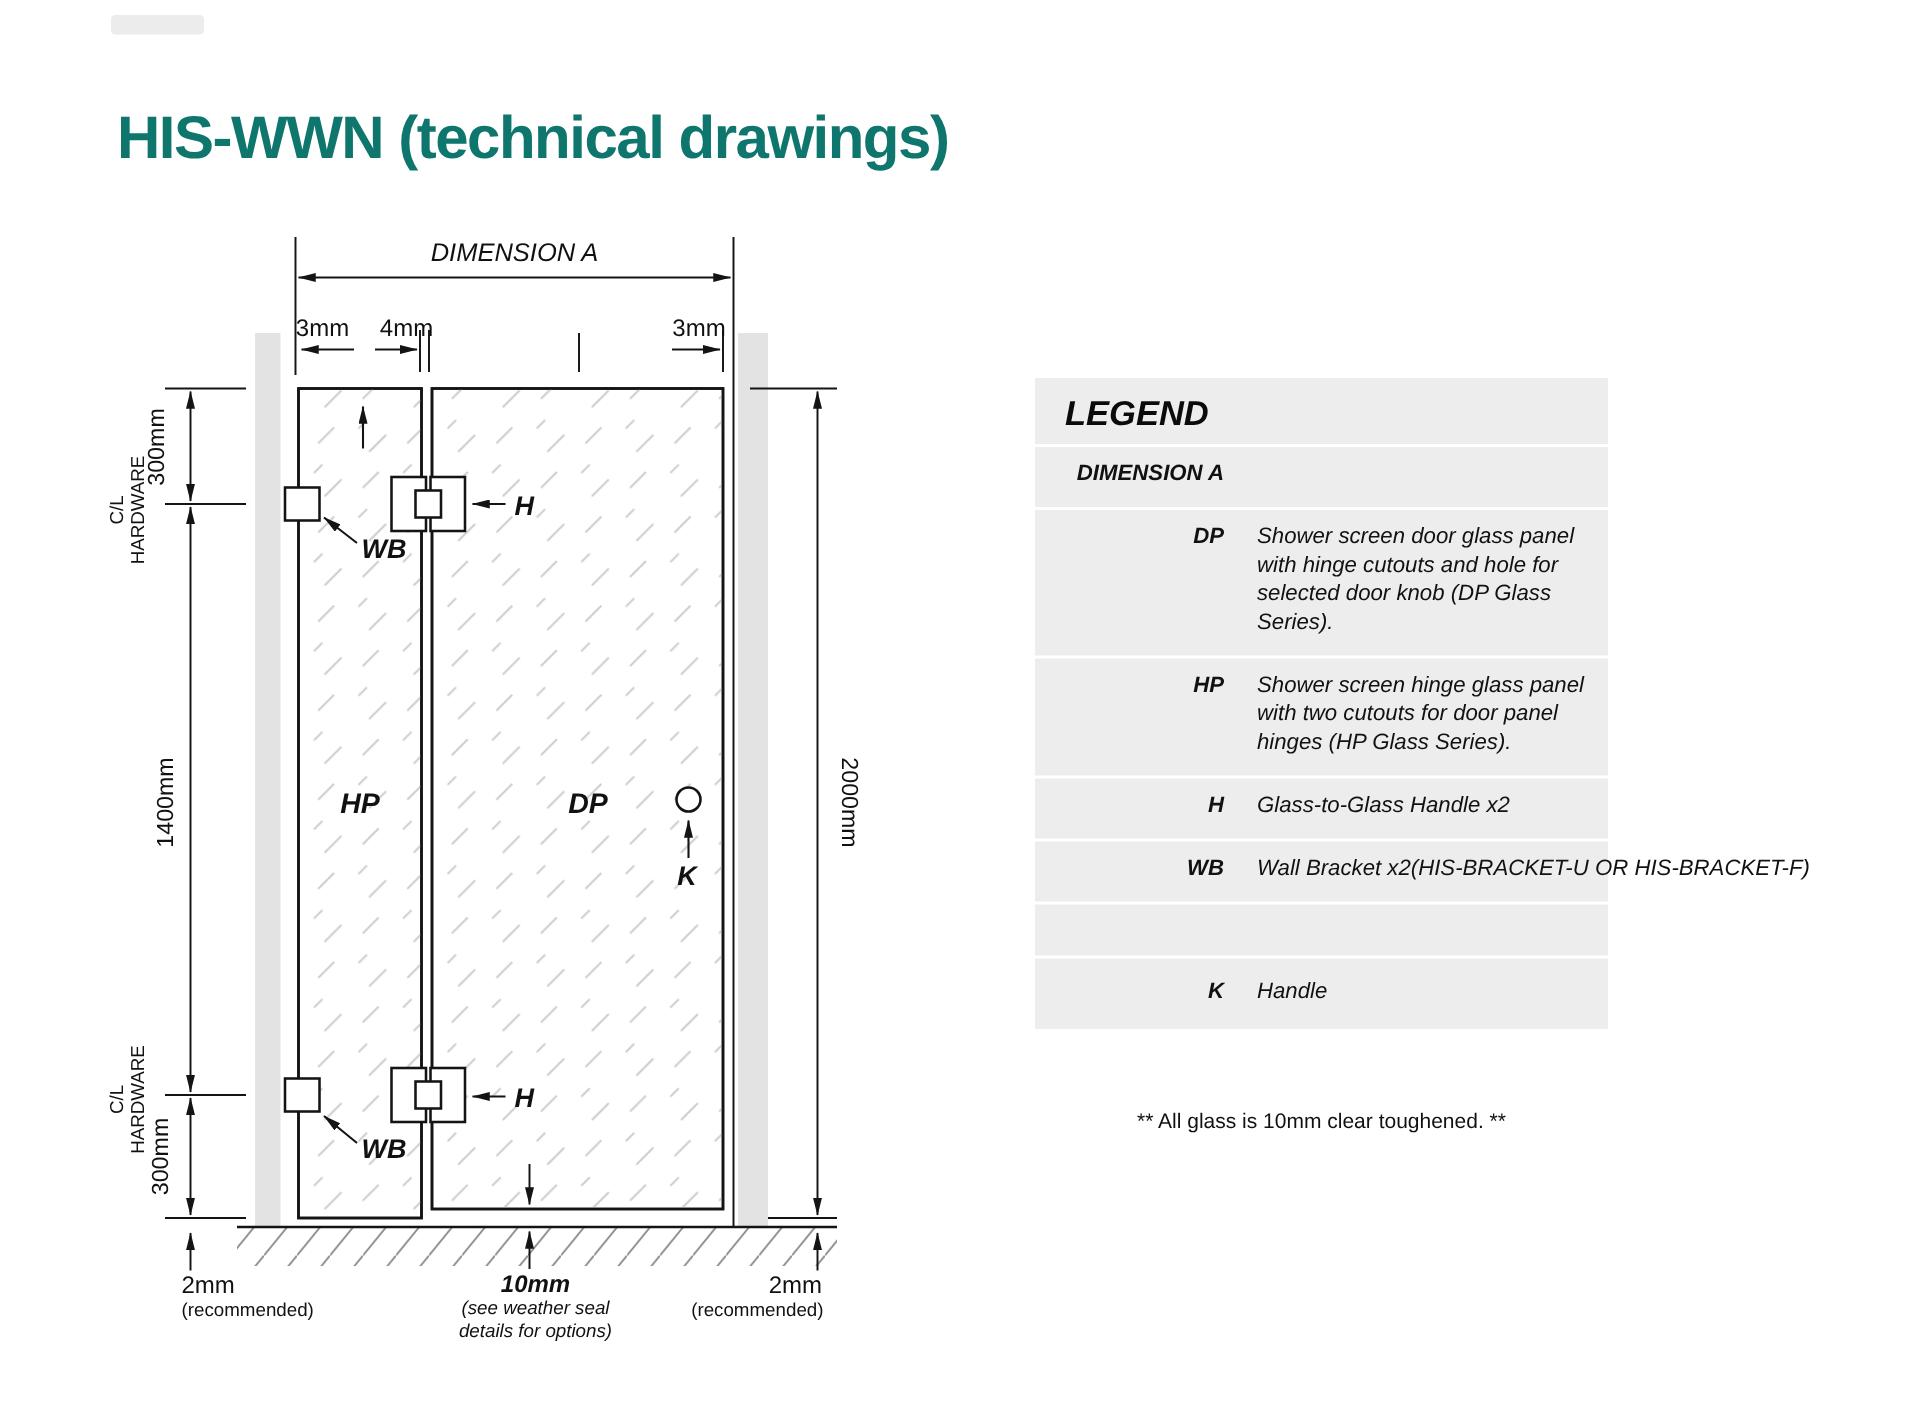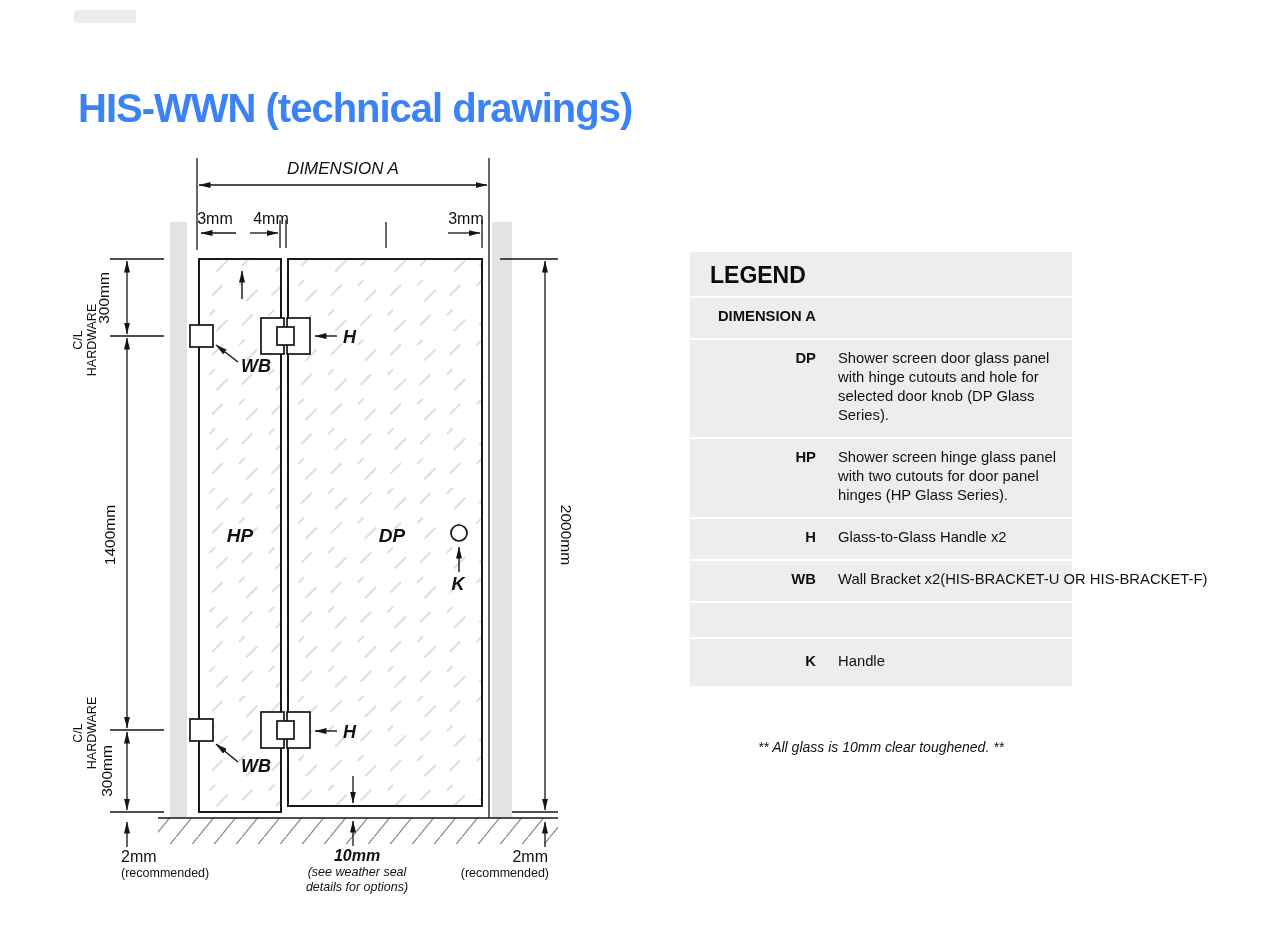--- a/index.html
+++ b/index.html
@@ -5,63 +5,64 @@
   * { margin:0; padding:0; box-sizing:border-box; }
   html,body { background:#ffffff; }
   body {
     position:relative;
     width:1285px; height:944px;
     font-family:"Liberation Sans", sans-serif;
     color:#111;
     overflow:hidden;
   }
   .page-title {
-    position:absolute; left:78px; top:86px;
+    position:absolute; left:78px; top:70px;
     font-size:40px; font-weight:bold; letter-spacing:-1px;
-    color:#3b82f6;
+    color:#0f766e;
   }
   .smudge {
     position:absolute; left:74px; top:10px; width:62px; height:13px;
     background:#ececec; border-radius:3px;
   }
   svg.drawing { position:absolute; left:0; top:0; }
   svg text { fill:#111; }
   .dim-txt   { font-size:16px; }
   .dim-small { font-size:12.5px; }
   .dim-rot   { font-size:15.5px; }
   .ital      { font-style:italic; }
   .hw-lbl    { font-size:18px; font-weight:bold; font-style:italic; }
   .panel-lbl { font-size:19px; font-weight:bold; font-style:italic; }
   .dima-lbl  { font-size:17px; font-style:italic; }
 
   
   .legend {
     position:absolute; left:690px; top:252px; width:382px;
     background:#ededed;
+    font-style:italic;
   }
   .legend-title {
     font-size:23px; font-weight:bold; color:#0b0b0b;
     padding:10px 0 7px 20px;
   }
   .lrow {
     display:grid;
     grid-template-columns:126px 1fr;
     column-gap:22px;
     border-top:2px solid #ffffff;
     padding:9px 6px 12px 0;
     font-size:14.8px; line-height:19px;
   }
   .lrow .term { text-align:right; font-weight:bold; white-space:nowrap; }
   .lrow .desc { max-width:228px; }
   .lrow.row-wb .desc { white-space:nowrap; max-width:none; overflow:visible; }
   .lrow.row-empty { min-height:36px; }
   .lrow.row-k { padding-top:13px; padding-bottom:15px; }
   .legend-footnote {
     position:absolute; left:690px; top:739px; width:382px;
-    text-align:center; font-size:14px; font-style:italic; color:#111;
+    text-align:center; font-size:14px; color:#111;
   }
 </style>
 </head>
 <body>
 
 <div class="smudge"></div>
 
 <h1 class="page-title">HIS-WWN (technical drawings)</h1>
 
 <svg class="drawing" width="680" height="944" viewBox="0 0 680 944" font-family="Liberation Sans, sans-serif">

